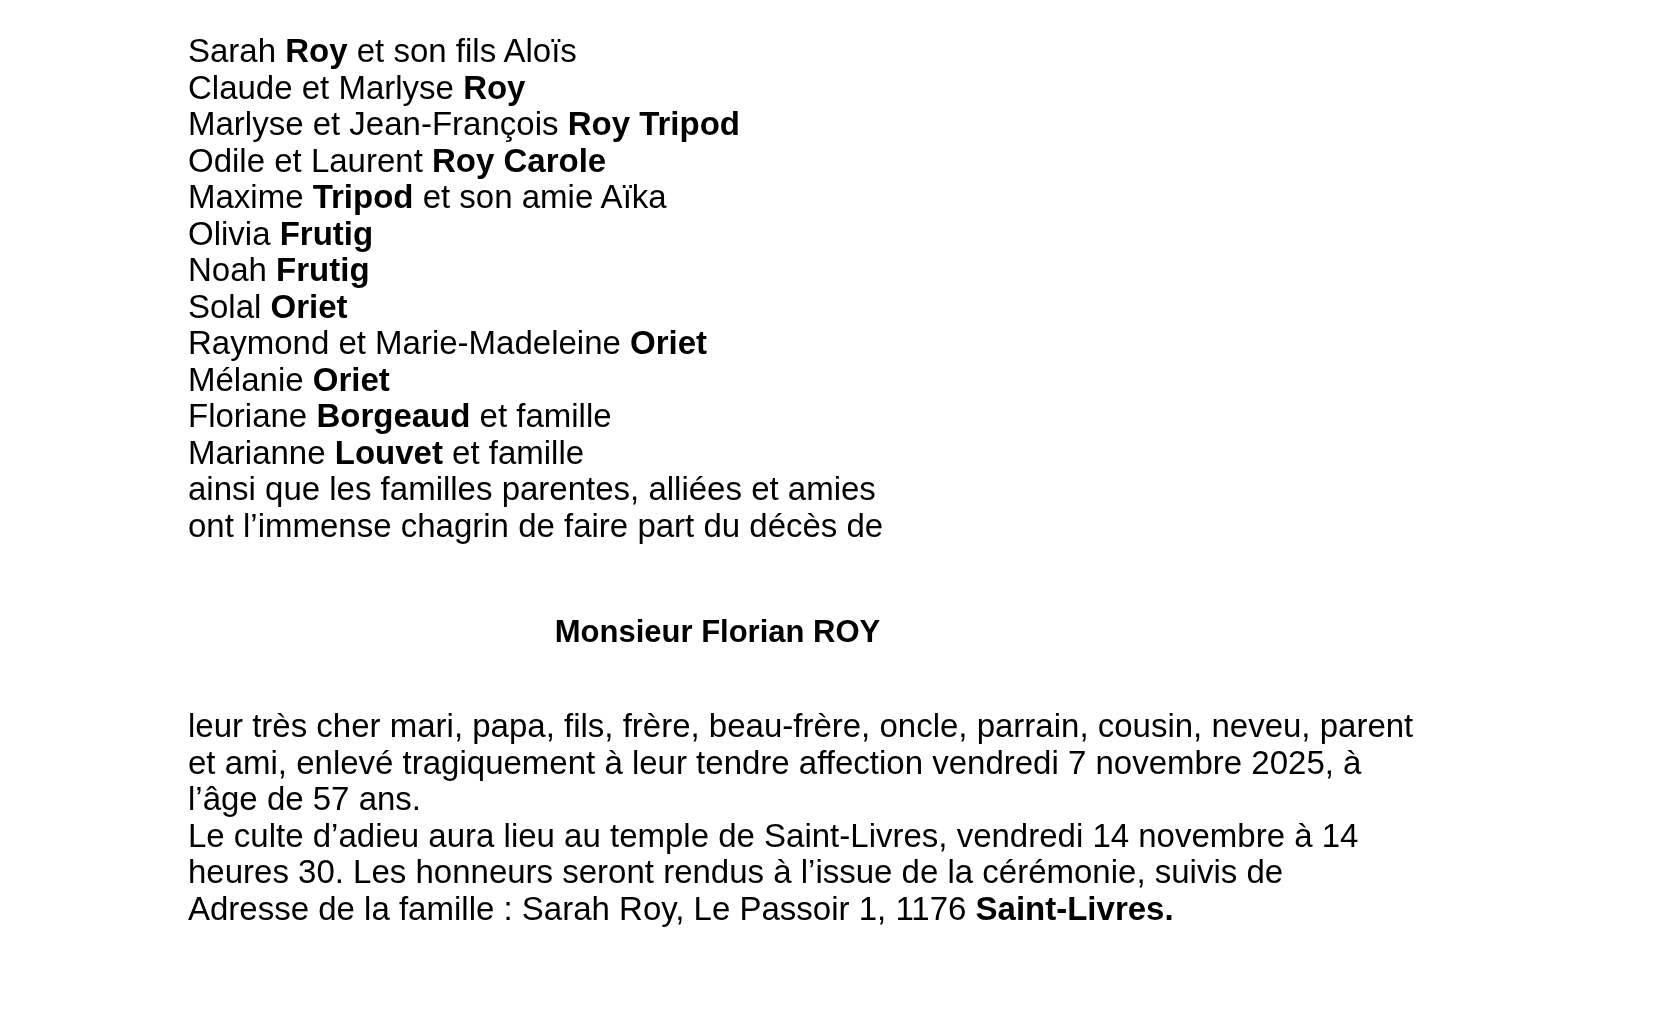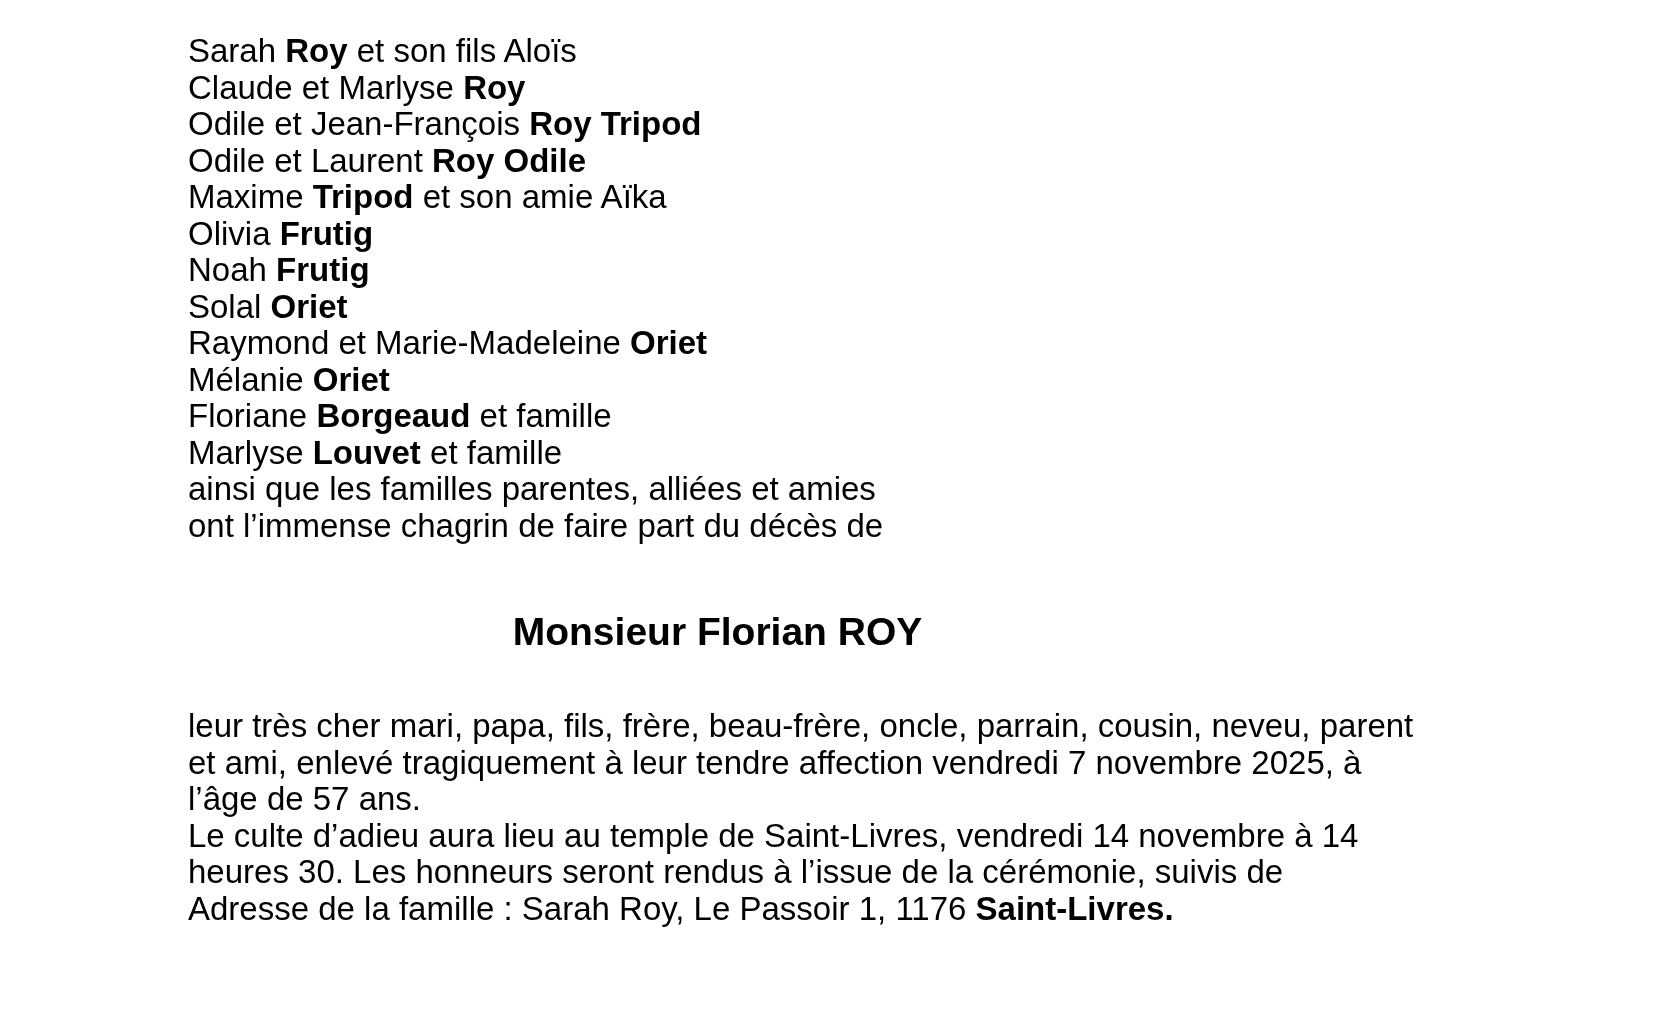--- a/index.html
+++ b/index.html
@@ -18,21 +18,21 @@
     box-sizing: border-box;
     width: 1435px;
     height: 1035px;
     padding: 33px 188px 0 188px;
   }
   .family-list {
     font-size: 33px;
     line-height: 36.5px;
   }
   .deceased-title {
-    font-size: 39px;
+    font-size: 31px;
     line-height: 47px;
     font-weight: bold;
     text-align: center;
     margin: 64px 0 53px 0;
   }
   .body-text {
     font-size: 33px;
     line-height: 36.5px;
   }
   .text-line {
@@ -43,30 +43,30 @@
   }
 </style>
 </head>
 <body>
 
 <div class="page">
 
   <div class="family-list">
       <div class="text-line"><span class="seg-regular">Sarah </span><span class="seg-bold">Roy</span><span class="seg-regular"> et son fils Aloïs</span></div>
       <div class="text-line"><span class="seg-regular">Claude et Marlyse </span><span class="seg-bold">Roy</span></div>
-      <div class="text-line"><span class="seg-regular">Odile et Jean-François </span><span class="seg-bold">Roy Tripod</span></div>
-      <div class="text-line"><span class="seg-regular">Odile et Laurent </span><span class="seg-bold">Roy Odile</span></div>
+      <div class="text-line"><span class="seg-regular">Marlyse et Jean-François </span><span class="seg-bold">Roy Tripod</span></div>
+      <div class="text-line"><span class="seg-regular">Odile et Laurent </span><span class="seg-bold">Roy Carole</span></div>
       <div class="text-line"><span class="seg-regular">Maxime </span><span class="seg-bold">Tripod</span><span class="seg-regular"> et son amie Aïka</span></div>
       <div class="text-line"><span class="seg-regular">Olivia </span><span class="seg-bold">Frutig</span></div>
       <div class="text-line"><span class="seg-regular">Noah </span><span class="seg-bold">Frutig</span></div>
       <div class="text-line"><span class="seg-regular">Solal </span><span class="seg-bold">Oriet</span></div>
       <div class="text-line"><span class="seg-regular">Raymond et Marie-Madeleine </span><span class="seg-bold">Oriet</span></div>
       <div class="text-line"><span class="seg-regular">Mélanie </span><span class="seg-bold">Oriet</span></div>
       <div class="text-line"><span class="seg-regular">Floriane </span><span class="seg-bold">Borgeaud</span><span class="seg-regular"> et famille</span></div>
-      <div class="text-line"><span class="seg-regular">Marlyse </span><span class="seg-bold">Louvet</span><span class="seg-regular"> et famille</span></div>
+      <div class="text-line"><span class="seg-regular">Marianne </span><span class="seg-bold">Louvet</span><span class="seg-regular"> et famille</span></div>
       <div class="text-line"><span class="seg-regular">ainsi que les familles parentes, alliées et amies</span></div>
       <div class="text-line"><span class="seg-regular">ont l’immense chagrin de faire part du décès de</span></div>
     </div>
 
   <div class="deceased-title">Monsieur Florian ROY</div>
 
   <div class="body-text">
       <div class="text-line"><span class="seg-regular">leur très cher mari, papa, fils, frère, beau-frère, oncle, parrain, cousin, neveu, parent</span></div>
       <div class="text-line"><span class="seg-regular">et ami, enlevé tragiquement à leur tendre affection vendredi 7 novembre 2025, à</span></div>
       <div class="text-line"><span class="seg-regular">l’âge de 57 ans.</span></div>

